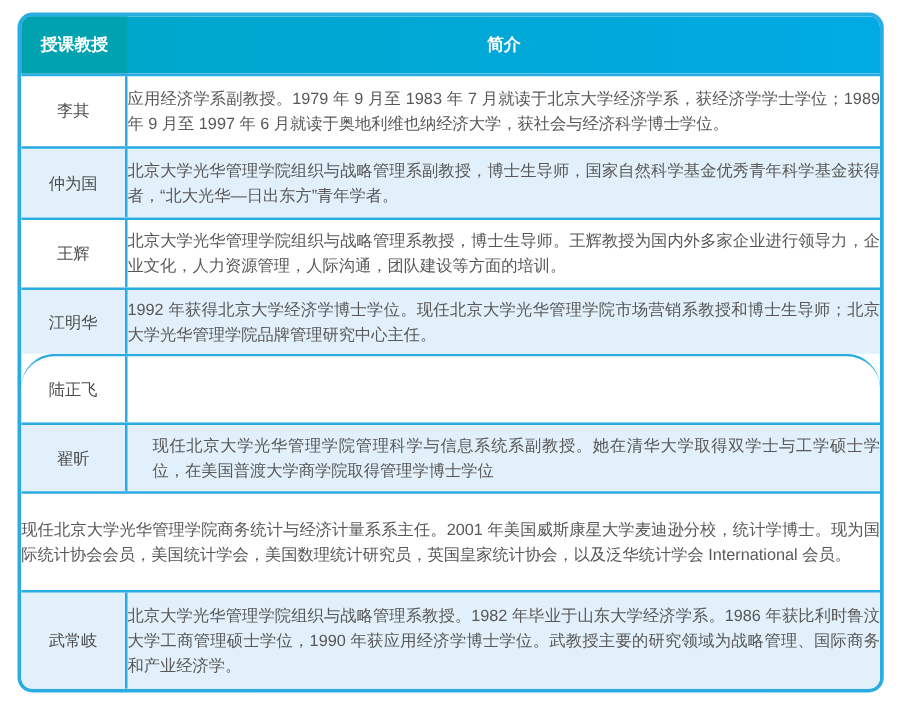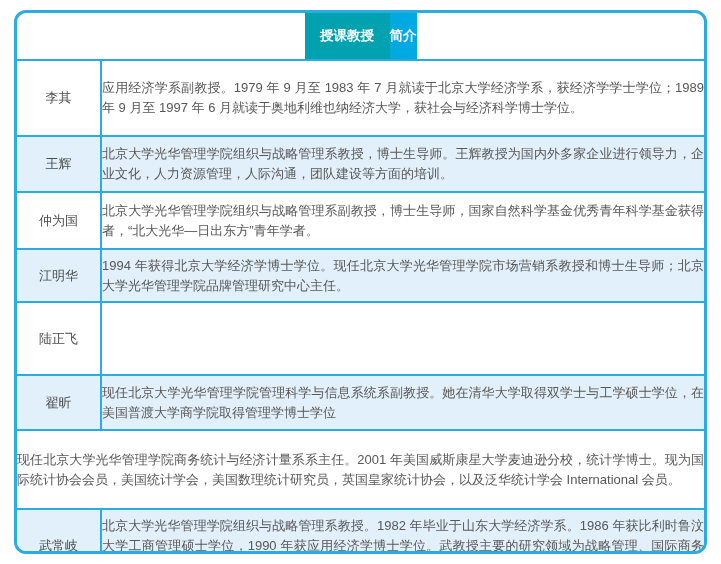--- a/index.html
+++ b/index.html
@@ -9,45 +9,45 @@
     --header-cyan-b:#00aae4;
     --alt-row:#e1f0fa;
     --text:#595757;
   }
   *{margin:0;padding:0;box-sizing:border-box;}
   html,body{width:721px;height:564px;background:#ffffff;overflow:hidden;
     font-family:"Liberation Sans","DejaVu Sans",sans-serif;}
   .table-wrap{
     position:absolute;left:14px;top:10px;width:693px;height:544px;
     border:3px solid var(--border);border-radius:12px;overflow:hidden;
-    display:flex;flex-direction:column;background:#ffffff;align-items:center;
+    display:flex;flex-direction:column;background:#ffffff;
   }
   .thead{
     display:flex;height:46px;flex:none;
     background:linear-gradient(90deg,var(--header-cyan-a) 0%,var(--header-cyan-b) 100%);
     color:#ffffff;font-weight:bold;font-size:13.5px;
   }
   .thead .name-col{
     width:85px;flex:none;display:flex;align-items:center;justify-content:center;
     background:var(--header-teal);
   }
   .thead .intro-col{
     flex:1;display:flex;align-items:center;justify-content:center;
   }
   .tbody{flex:1;display:flex;flex-direction:column;}
   .trow{
     display:flex;border-top:2px solid var(--border);background:#ffffff;
   }
   .trow:nth-child(even){background:var(--alt-row);}
-  .trow.h-r1{height:76px;flex:none;}
+  .trow.h-r1{height:58px;flex:none;}
   .trow.h-r2{height:57px;flex:none;}
   .trow.h-r3{height:56px;flex:none;}
   .trow.h-r4{height:53px;flex:none;}
-  .trow.h-r5{height:73px;flex:none;}
-  .trow.h-r6{height:55px;flex:none;}
+  .trow.h-r5{height:55px;flex:none;border-radius:27px;}
+  .trow.h-r6{height:55px;flex:none;gap:20px;}
   .trow.h-r7{height:79px;flex:none;}
   .trow.h-r8{flex:1;}
   .name-cell{
     width:85px;flex:none;display:flex;align-items:center;justify-content:center;
     border-right:2px solid var(--border);
     font-size:13px;color:#4c4c4c;text-align:center;line-height:18px;
   }
   .bio-cell{
     flex:1;display:flex;align-items:center;
     padding:6px 0;
@@ -65,36 +65,36 @@
     <div class="name-col">授课教授</div>
     <div class="intro-col">简介</div>
   </div>
   <div class="tbody">
     <div class="trow h-r1">
       <div class="name-cell">李其</div>
       <div class="bio-cell">
         <div class="bio-text">应用经济学系副教授。1979 年 9 月至 1983 年 7 月就读于北京大学经济学系，获经济学学士学位；1989 年 9 月至 1997 年 6 月就读于奥地利维也纳经济大学，获社会与经济科学博士学位。</div>
       </div>
     </div>
+    <div class="trow h-r2">
+      <div class="name-cell">仲为国</div>
+      <div class="bio-cell">
+        <div class="bio-text">北京大学光华管理学院组织与战略管理系副教授，博士生导师，国家自然科学基金优秀青年科学基金获得者，“北大光华—日出东方”青年学者。</div>
+      </div>
+    </div>
     <div class="trow h-r3">
       <div class="name-cell">王辉</div>
       <div class="bio-cell">
         <div class="bio-text">北京大学光华管理学院组织与战略管理系教授，博士生导师。王辉教授为国内外多家企业进行领导力，企业文化，人力资源管理，人际沟通，团队建设等方面的培训。</div>
       </div>
     </div>
-    <div class="trow h-r2">
-      <div class="name-cell">仲为国</div>
-      <div class="bio-cell">
-        <div class="bio-text">北京大学光华管理学院组织与战略管理系副教授，博士生导师，国家自然科学基金优秀青年科学基金获得者，“北大光华—日出东方”青年学者。</div>
-      </div>
-    </div>
     <div class="trow h-r4">
       <div class="name-cell">江明华</div>
       <div class="bio-cell">
-        <div class="bio-text">1994 年获得北京大学经济学博士学位。现任北京大学光华管理学院市场营销系教授和博士生导师；北京大学光华管理学院品牌管理研究中心主任。</div>
+        <div class="bio-text">1992 年获得北京大学经济学博士学位。现任北京大学光华管理学院市场营销系教授和博士生导师；北京大学光华管理学院品牌管理研究中心主任。</div>
       </div>
     </div>
     <div class="trow h-r5">
       <div class="name-cell">陆正飞</div>
     </div>
     <div class="trow h-r6">
       <div class="name-cell">翟昕</div>
       <div class="bio-cell">
         <div class="bio-text">现任北京大学光华管理学院管理科学与信息系统系副教授。她在清华大学取得双学士与工学硕士学位，在美国普渡大学商学院取得管理学博士学位</div>
       </div>

